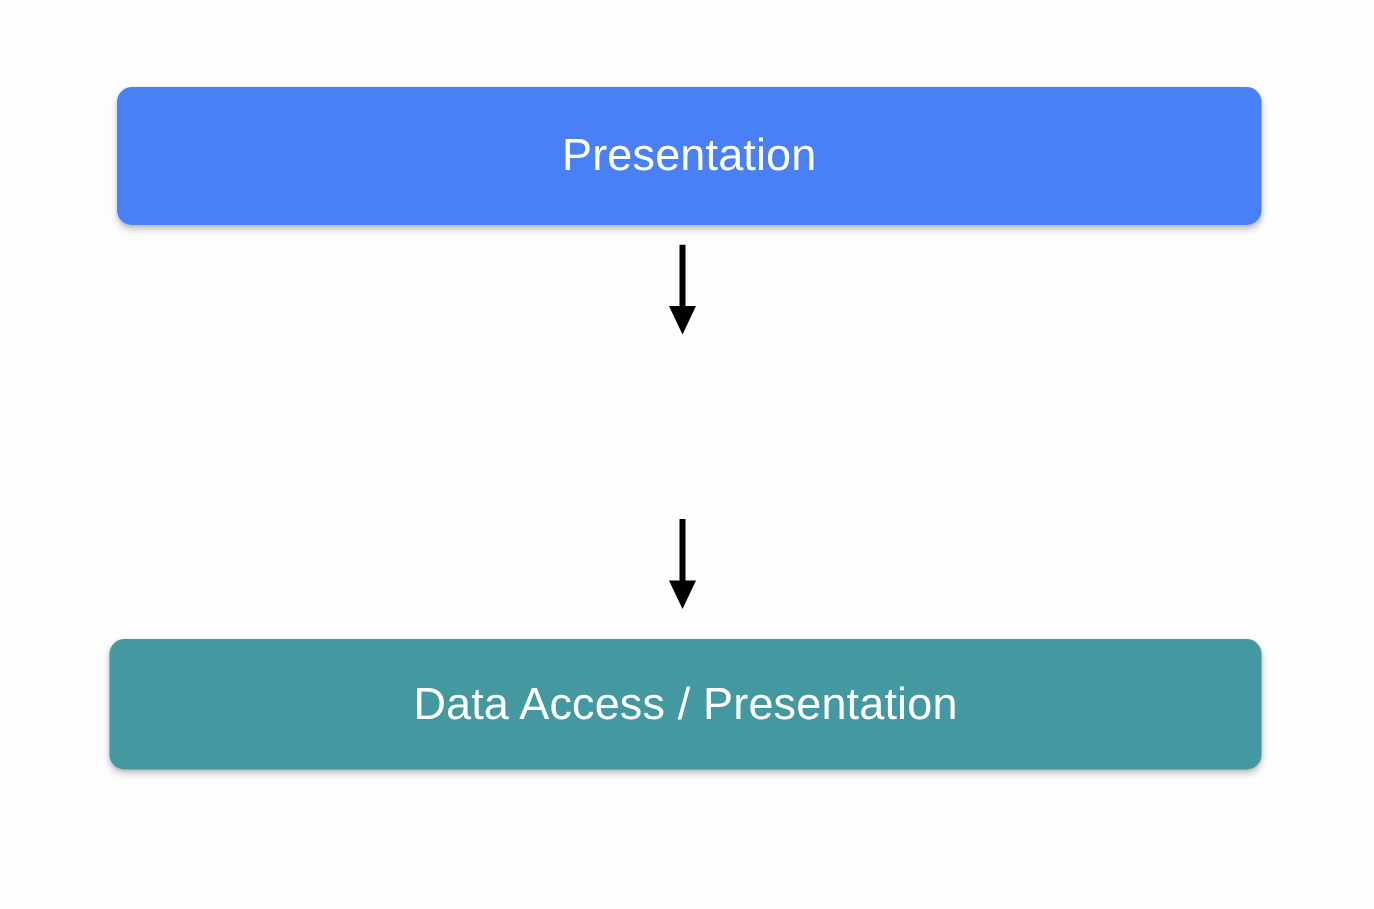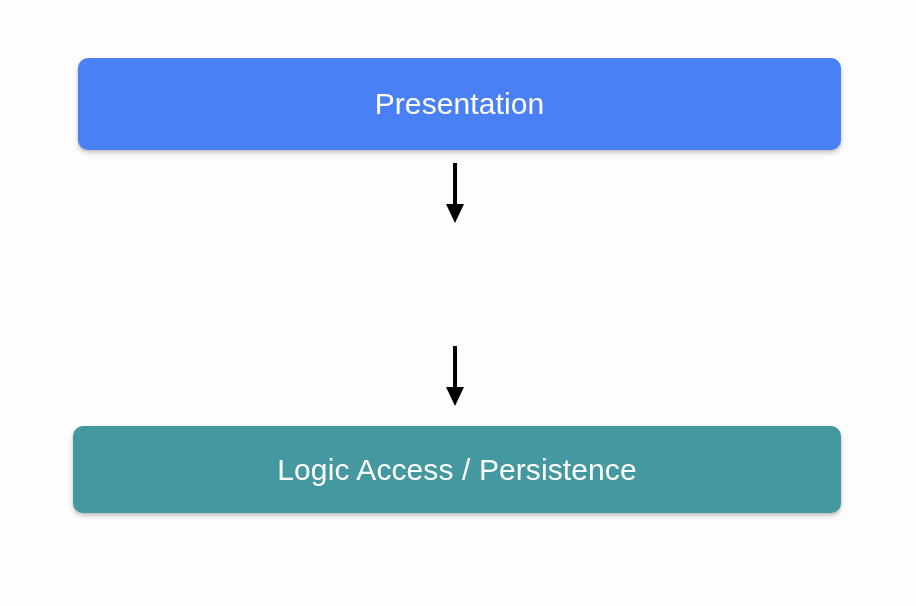--- a/index.html
+++ b/index.html
@@ -95,16 +95,16 @@
 
 
   <div class="flow-arrow" id="arrow-business-to-data">
     <svg viewBox="0 0 42 62" xmlns="http://www.w3.org/2000/svg" aria-hidden="true">
       <line x1="21" y1="0" x2="21" y2="44" stroke="#000000" stroke-width="4"></line>
       <polygon points="12,41 30,41 21,60" fill="#000000"></polygon>
     </svg>
   </div>
 
   <div class="layer-box" id="box-data-access" style="background:#43999f">
-    <span class="layer-label">Logic Access / Persistence</span>
+    <span class="layer-label">Data Access / Presentation</span>
   </div>
 
 </div>
 
 </body></html>

